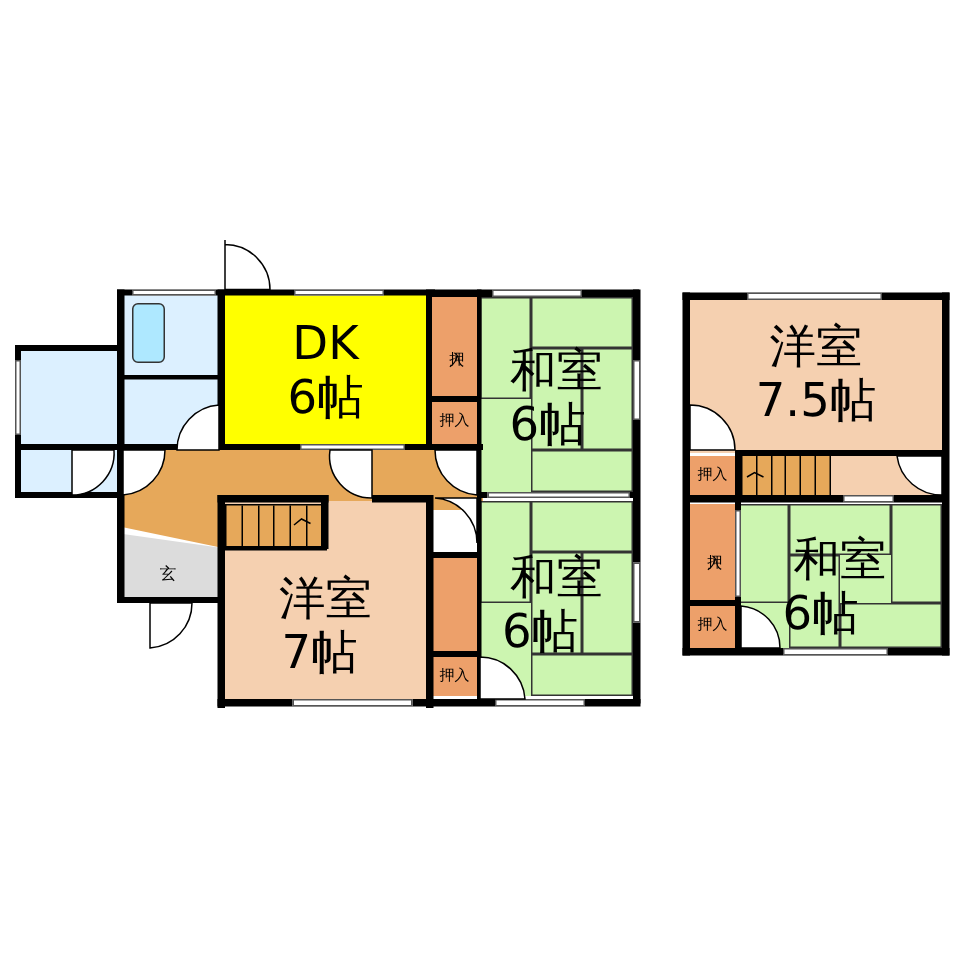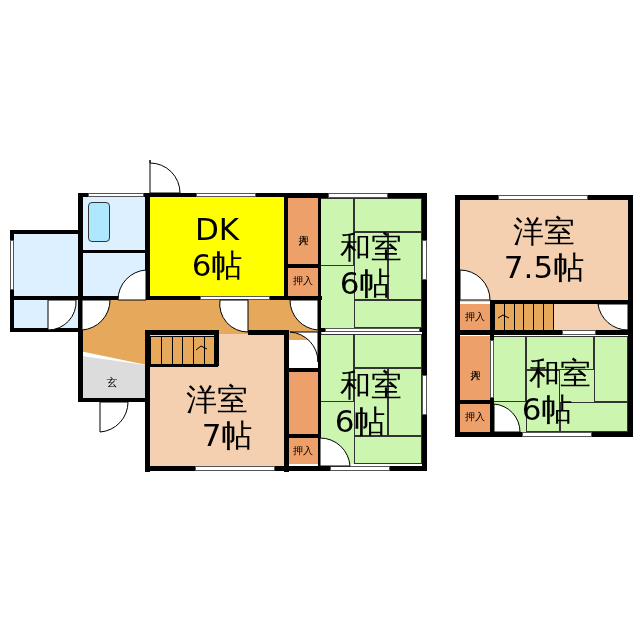--- a/index.html
+++ b/index.html
@@ -68,21 +68,21 @@
   <div class="room" style="left:150px;top:334px;width:134px;height:136px;background:#f5d0b0;"></div>
   <div class="stair" style="left:150px;top:336px;width:66px;height:30px;">
     <span></span>
       <span></span>
       <span></span>
       <span></span>
       <span></span>
       <span></span>
   </div>
   <div class="lbl big" style="left:150px;top:384px;width:134px;">洋室</div>
-  <div class="lbl big" style="left:160px;top:420px;width:134px;">7帖</div>
+  <div class="lbl big" style="left:146px;top:420px;width:134px;">7帖</div>
 
   <div class="wall" style="left:10px;top:230px;width:72px;height:4px;"></div>
   <div class="wall" style="left:10px;top:230px;width:4px;height:102px;"></div>
   <div class="wall" style="left:10px;top:328px;width:72px;height:4px;"></div>
   <div class="wall" style="left:10px;top:296px;width:72px;height:4px;"></div>
   <div class="wall" style="left:78px;top:193px;width:5px;height:208px;"></div>
   <div class="wall" style="left:78px;top:193px;width:212px;height:4px;"></div>
   <div class="wall" style="left:78px;top:296px;width:244px;height:4px;"></div>
   <div class="wall" style="left:82px;top:250px;width:68px;height:3px;"></div>
   <div class="wall" style="left:145px;top:193px;width:5px;height:107px;"></div>

